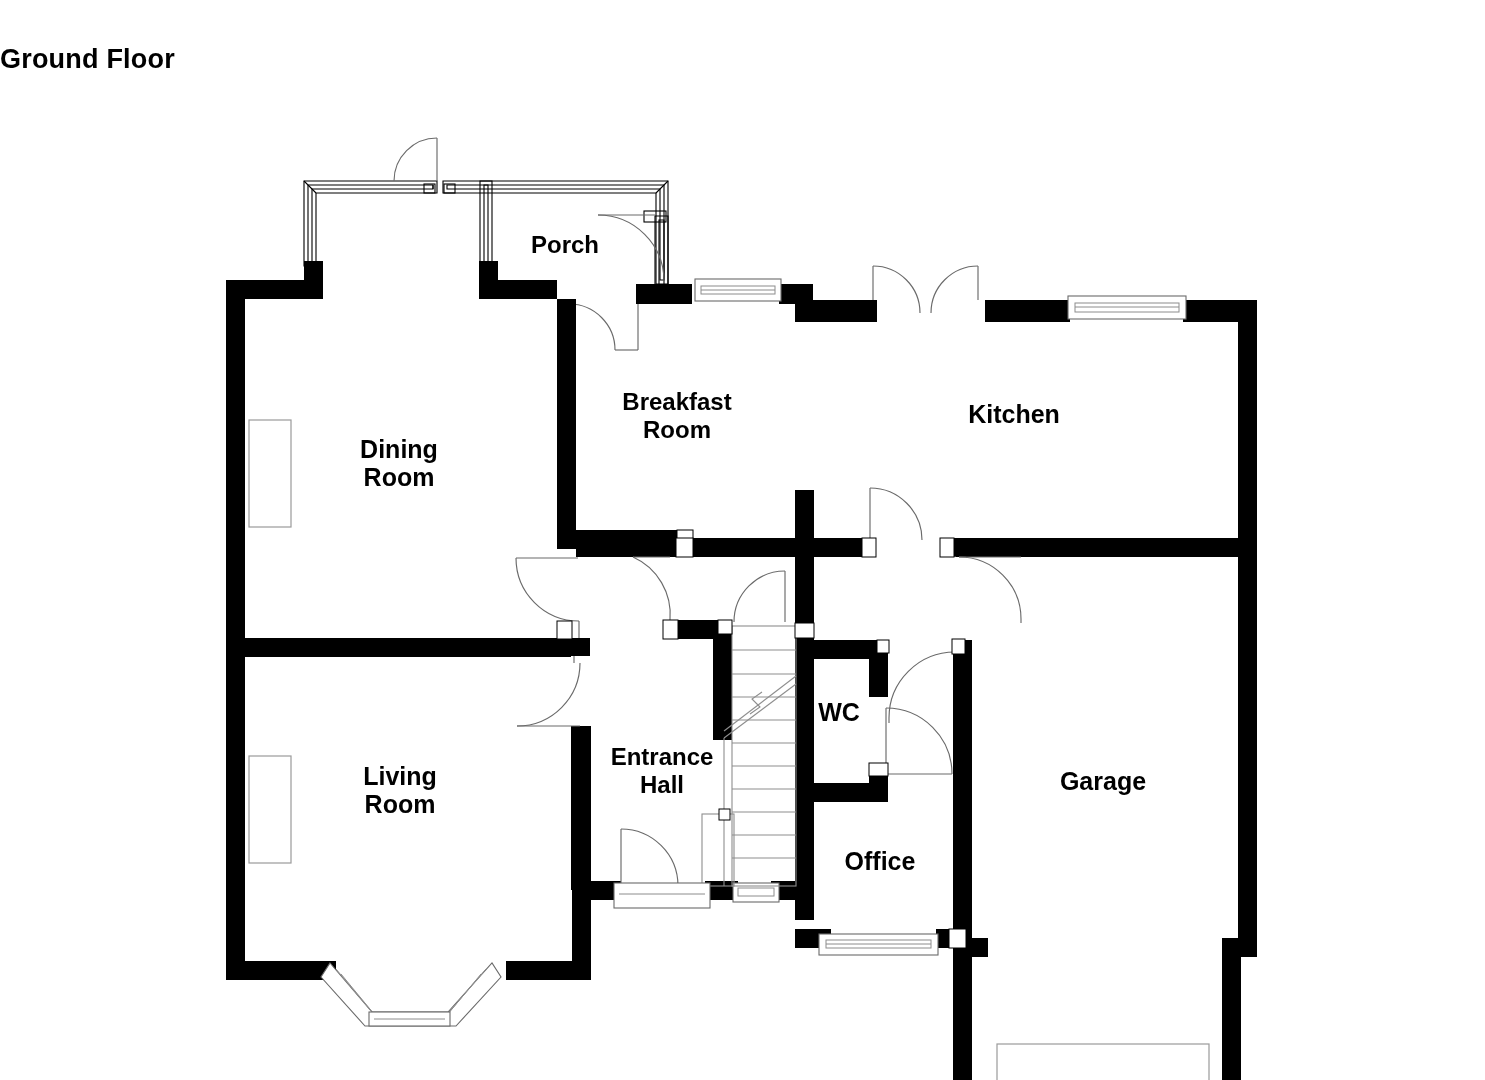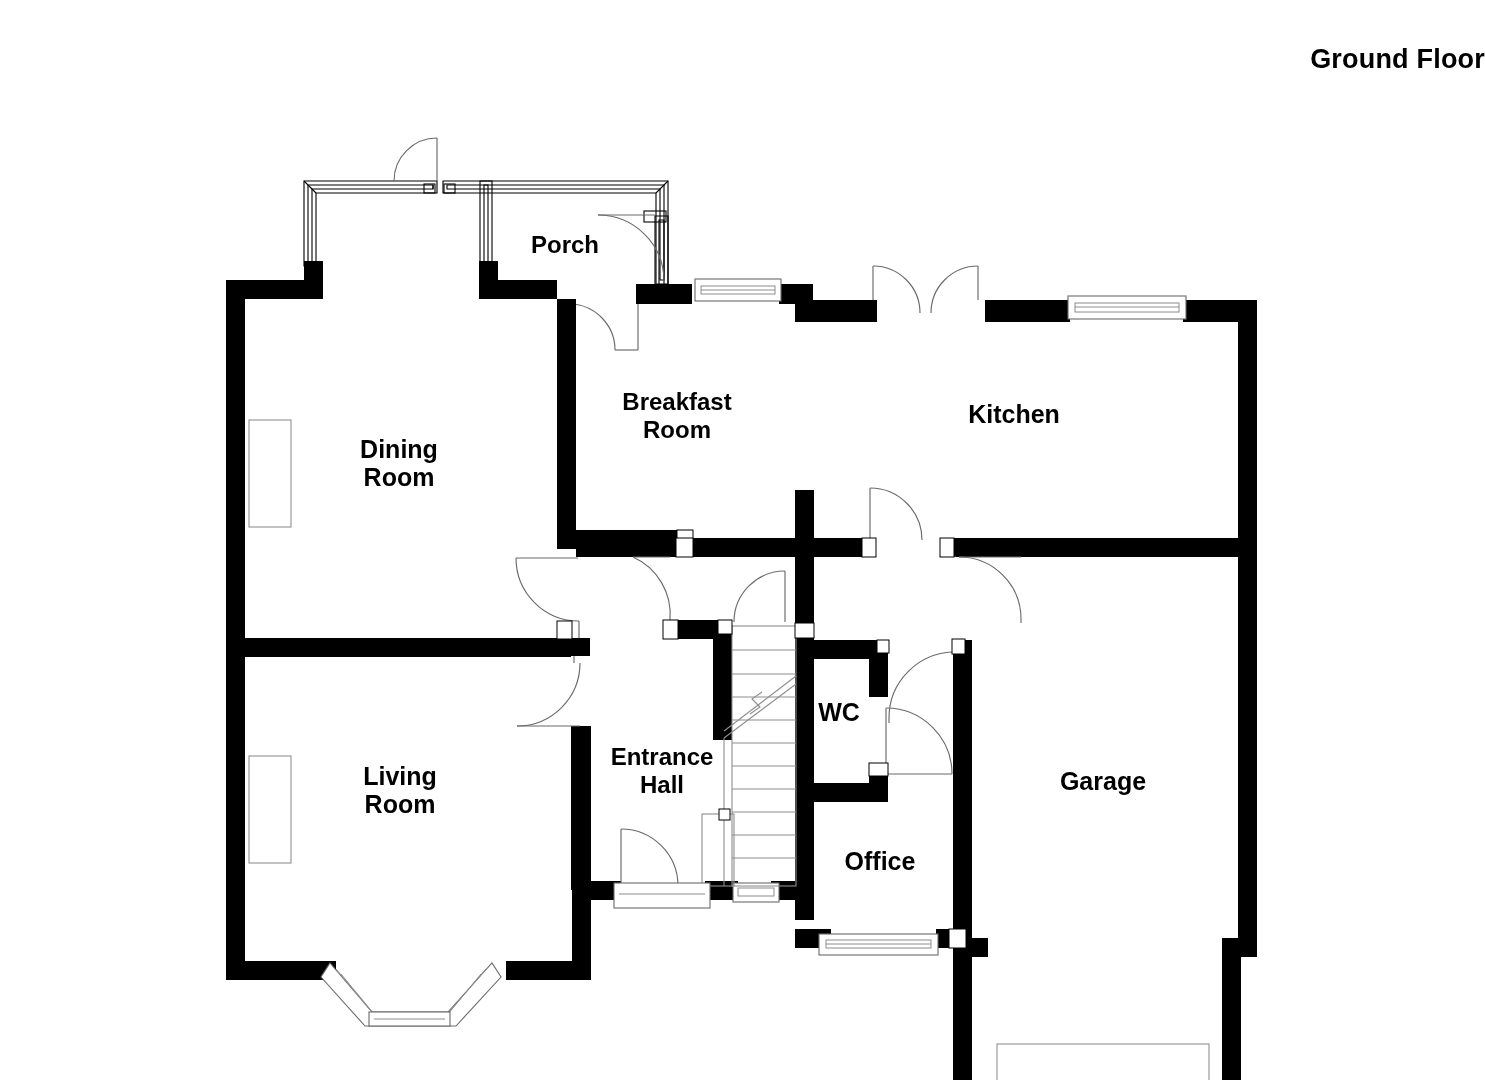--- a/index.html
+++ b/index.html
@@ -19,21 +19,21 @@
     position: relative;
     width: 1485px;
     height: 1080px;
     background: #ffffff;
   }
   #plan-title {
     position: absolute;
     left: 0;
     top: 44px;
     width: 1485px;
-    text-align: right;
+    text-align: left;
     font-size: 27px;
     font-weight: bold;
     color: #000000;
     letter-spacing: 0.2px;
   }
   #plan-svg-wrap {
     position: absolute;
     left: 0;
     top: 0;
     width: 1485px;

